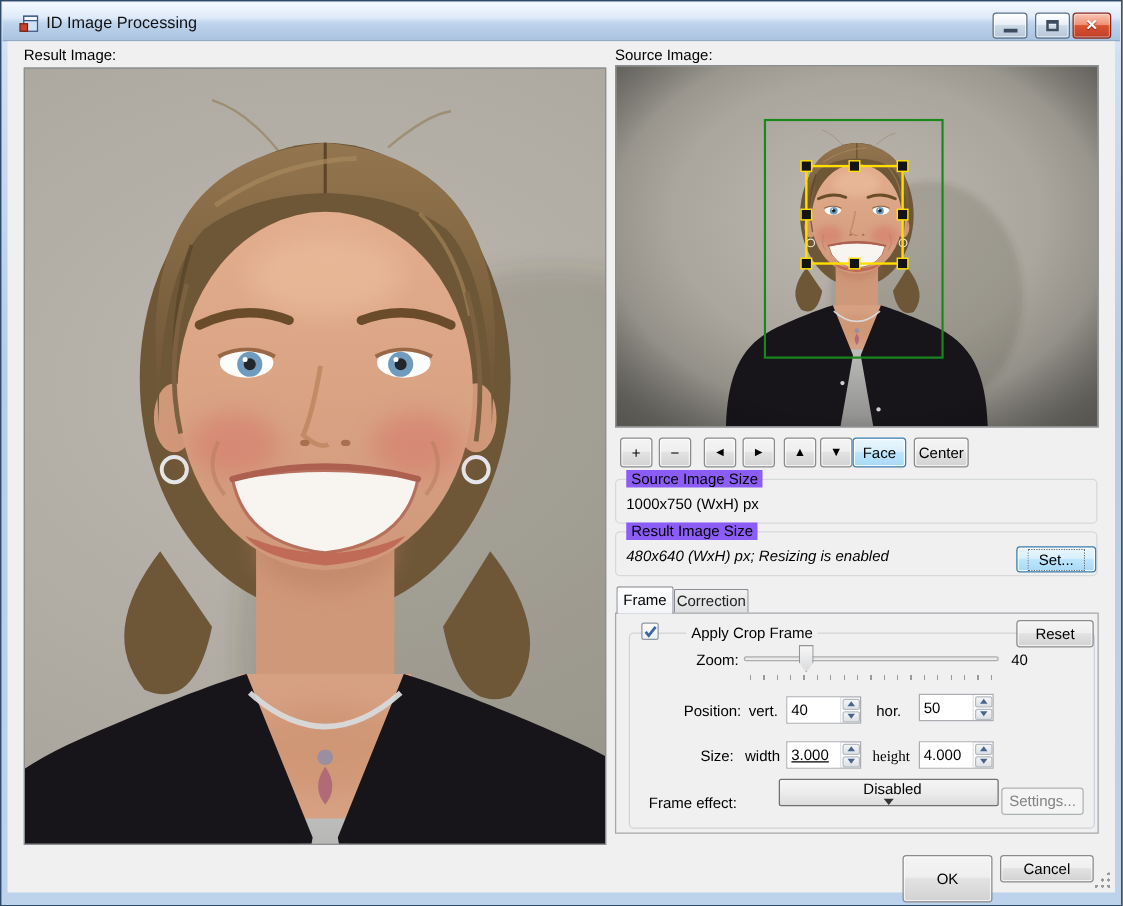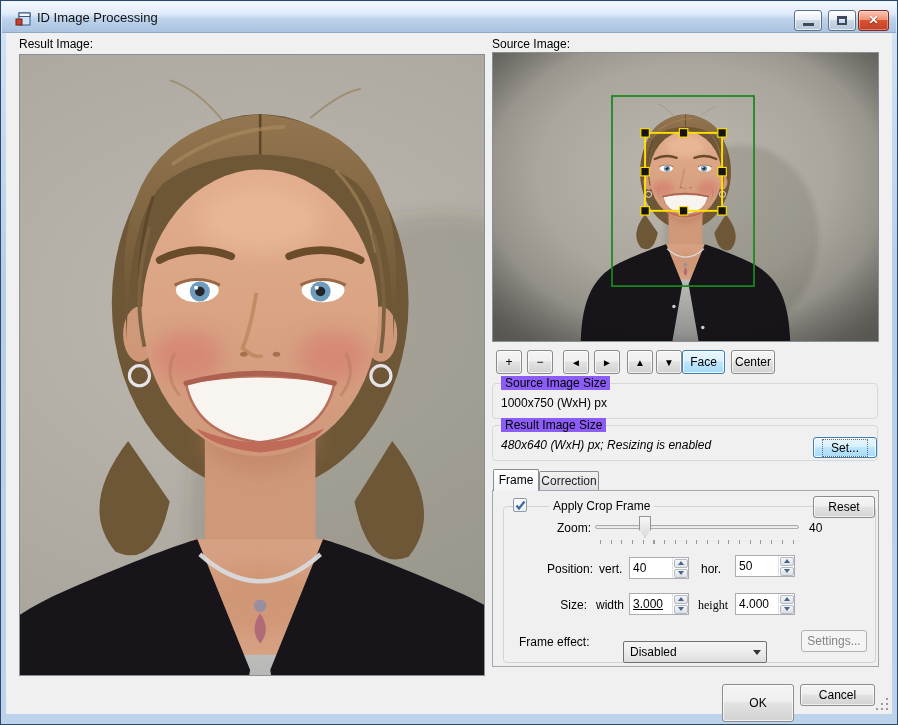--- a/index.html
+++ b/index.html
@@ -351,21 +351,21 @@
             <div class="spin-btn">
               <span class="arr up"></span>
             </div>
             <div class="spin-btn">
               <span class="arr down"></span>
             </div>
           </div>
       </div>
 
       <span class="lbl" style="left:26px; top:144px;">Frame effect:</span>
-      <div class="combo" style="left:130px; top:150px; width:144px;">
+      <div class="combo" style="left:130px; top:132px; width:176px;flex-direction:column;">
         <span class="combo-text">Disabled</span>
         <span class="combo-arrow">
             <span class="arr down"></span>
           </span>
       </div>
       <div class="w7btn disabled" style="left:308px; top:139px; width:66px; height:22px;">
           <span>Settings...</span>
         </div>
     </div>
 

